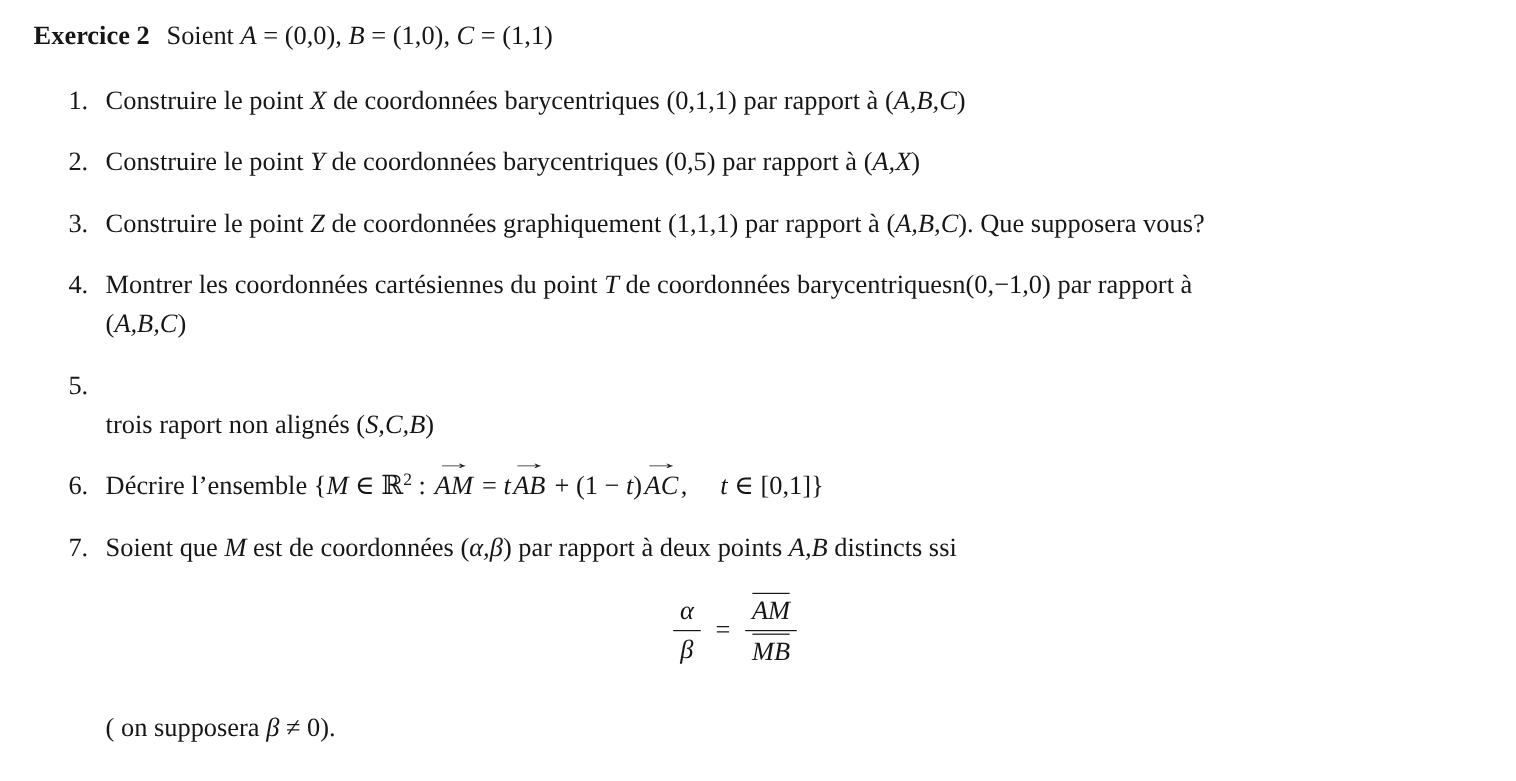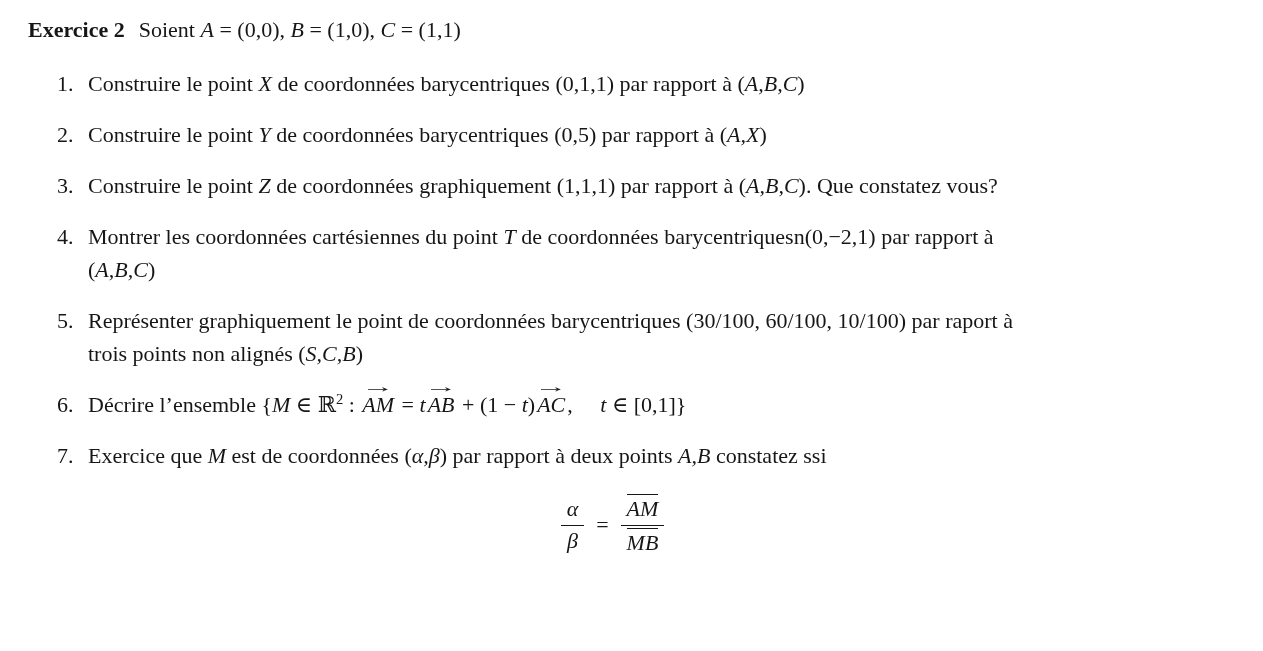--- a/index.html
+++ b/index.html
@@ -113,51 +113,52 @@
       <div class="item-body"><span class="seg seg-rm">Construire le point </span><span class="seg seg-it">X</span><span class="seg seg-rm"> de coordonnées barycentriques (0,1,1) par rapport à (</span><span class="seg seg-it">A,B,C</span><span class="seg seg-rm">)</span></div>
     </div>
 
     <div class="item">
       <span class="item-num">2.</span>
       <div class="item-body"><span class="seg seg-rm">Construire le point </span><span class="seg seg-it">Y</span><span class="seg seg-rm"> de coordonnées barycentriques (0,5) par rapport à (</span><span class="seg seg-it">A,X</span><span class="seg seg-rm">)</span></div>
     </div>
 
     <div class="item">
       <span class="item-num">3.</span>
-      <div class="item-body"><span class="seg seg-rm">Construire le point </span><span class="seg seg-it">Z</span><span class="seg seg-rm"> de coordonnées graphiquement (1,1,1) par rapport à (</span><span class="seg seg-it">A,B,C</span><span class="seg seg-rm">). Que constatez vous?</span></div>
+      <div class="item-body"><span class="seg seg-rm">Construire le point </span><span class="seg seg-it">Z</span><span class="seg seg-rm"> de coordonnées graphiquement (1,1,1) par rapport à (</span><span class="seg seg-it">A,B,C</span><span class="seg seg-rm">). Que supposera vous?</span></div>
     </div>
 
     <div class="item">
       <span class="item-num">4.</span>
-      <div class="item-body"><span class="seg seg-rm">Montrer les coordonnées cartésiennes du point </span><span class="seg seg-it">T</span><span class="seg seg-rm"> de coordonnées barycentriquesn(0,−2,1) par rapport à</span><br><span class="seg seg-rm">(</span><span class="seg seg-it">A,B,C</span><span class="seg seg-rm">)</span></div>
+      <div class="item-body"><span class="seg seg-rm">Montrer les coordonnées cartésiennes du point </span><span class="seg seg-it">T</span><span class="seg seg-rm"> de coordonnées barycentriquesn(0,−1,0) par rapport à</span><br><span class="seg seg-rm">(</span><span class="seg seg-it">A,B,C</span><span class="seg seg-rm">)</span></div>
     </div>
 
     <div class="item">
       <span class="item-num">5.</span>
-      <div class="item-body"><span class="seg seg-rm">Représenter graphiquement le point de coordonnées barycentriques (30/100, 60/100, 10/100) par raport à</span><br><span class="seg seg-rm">trois points non alignés (</span><span class="seg seg-it">S,C,B</span><span class="seg seg-rm">)</span></div>
+      <div class="item-body"><br><span class="seg seg-rm">trois raport non alignés (</span><span class="seg seg-it">S,C,B</span><span class="seg seg-rm">)</span></div>
     </div>
 
     <div class="item">
       <span class="item-num">6.</span>
       <div class="item-body"><span class="seg seg-rm">Décrire l’ensemble {</span><span class="seg seg-it">M</span><span class="seg seg-rm"> ∈ ℝ</span><span class="seg seg-sup">2</span><span class="seg seg-rm"> : </span><span class="seg seg-vec"><span class="vec-arrow">→</span><span class="vec-body">AM</span></span><span class="seg seg-rm"> = </span><span class="seg seg-it">t</span><span class="seg seg-vec"><span class="vec-arrow">→</span><span class="vec-body">AB</span></span><span class="seg seg-rm"> + (1 − </span><span class="seg seg-it">t</span><span class="seg seg-rm">)</span><span class="seg seg-vec"><span class="vec-arrow">→</span><span class="vec-body">AC</span></span><span class="seg seg-rm">,  </span><span class="seg seg-it">t</span><span class="seg seg-rm"> ∈ [0,1]}</span></div>
     </div>
 
     <div class="item">
       <span class="item-num">7.</span>
-      <div class="item-body"><span class="seg seg-rm">Exercice que </span><span class="seg seg-it">M</span><span class="seg seg-rm"> est de coordonnées (</span><span class="seg seg-it">α,β</span><span class="seg seg-rm">) par rapport à deux points </span><span class="seg seg-it">A,B</span><span class="seg seg-rm"> constatez ssi</span></div>
+      <div class="item-body"><span class="seg seg-rm">Soient que </span><span class="seg seg-it">M</span><span class="seg seg-rm"> est de coordonnées (</span><span class="seg seg-it">α,β</span><span class="seg seg-rm">) par rapport à deux points </span><span class="seg seg-it">A,B</span><span class="seg seg-rm"> distincts ssi</span></div>
     </div>
 
   </div>
 
   <div class="equation-wrap">
     <span class="frac">
       <span class="frac-top">α</span>
       <span class="frac-bot">β</span>
     </span>
     <span class="rel">=</span>
     <span class="frac">
       <span class="frac-top"><span class="ol">AM</span></span>
       <span class="frac-bot"><span class="ol">MB</span></span>
     </span>
   </div>
 
+  <p class="footnote"><span class="seg seg-rm">( on supposera </span><span class="seg seg-it">β</span><span class="seg seg-rm"> ≠ 0).</span></p>
 
 </div>
 
 </body></html>

